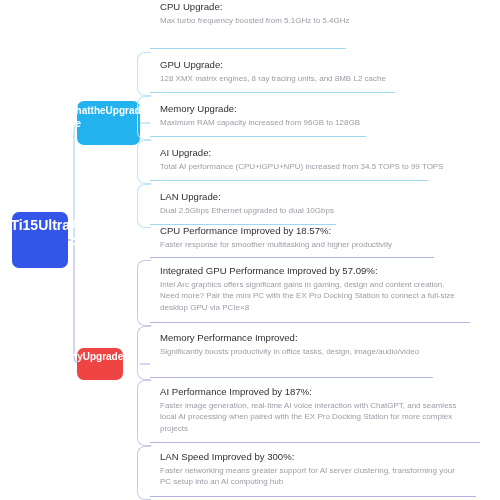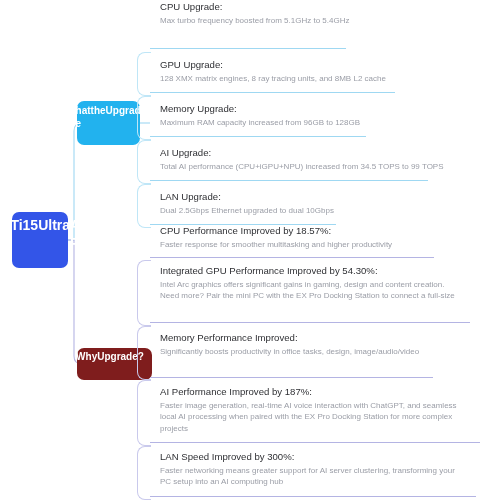--- a/index.html
+++ b/index.html
@@ -32,22 +32,22 @@
     font-size:14px;
     padding:5px 0 5px 9px;
   }
   #branch-upgrades{
     left:77px;top:101px;width:63px;height:44px;
     background:#22b2ee;
     font-size:10px;
     padding:4px 0 4px 7px;
   }
   #branch-why{
-    left:77px;top:348px;width:75px;height:32px;
-    background:#7f1d1d;
+    left:77px;top:348px;width:46px;height:32px;
+    background:#ef4444;
     font-size:10px;
     padding:3px 16px 3px 7px;
   }
 
   .item{
     position:absolute;
     box-sizing:border-box;
     padding-left:10px;
   }
   .item .ttl{
@@ -155,23 +155,24 @@
   </div>
 
   <div class="item" style="left:150px;top:224px;width:345px;">
     <p class="ttl">CPU Performance Improved by 18.57%:</p>
     <p class="desc">Faster response for smoother multitasking and higher productivity</p>
   </div>
   <div class="uline pu" style="left:150px;top:257px;width:284px;"></div>
 
   <div class="bracket pu" style="left:137px;top:260px;width:14px;height:66px;"></div>
   <div class="item" style="left:150px;top:264px;width:345px;">
-    <p class="ttl">Integrated GPU Performance Improved by 54.30%:</p>
+    <p class="ttl">Integrated GPU Performance Improved by 57.09%:</p>
     <p class="desc">Intel Arc graphics offers significant gains in gaming, design and content creation.</p>
     <p class="desc">Need more? Pair the mini PC with the EX Pro Docking Station to connect a full-size</p>
+    <p class="desc">desktop GPU via PCIe×8</p>
   </div>
   <div class="uline pu" style="left:150px;top:322px;width:320px;"></div>
 
   <div class="bracket pu" style="left:137px;top:326px;width:14px;height:54px;"></div>
   <div class="item" style="left:150px;top:331px;width:345px;">
     <p class="ttl">Memory Performance Improved:</p>
     <p class="desc">Significantly boosts productivity in office tasks, design, image/audio/video</p>
   </div>
   <div class="uline pu" style="left:150px;top:377px;width:283px;"></div>
 

